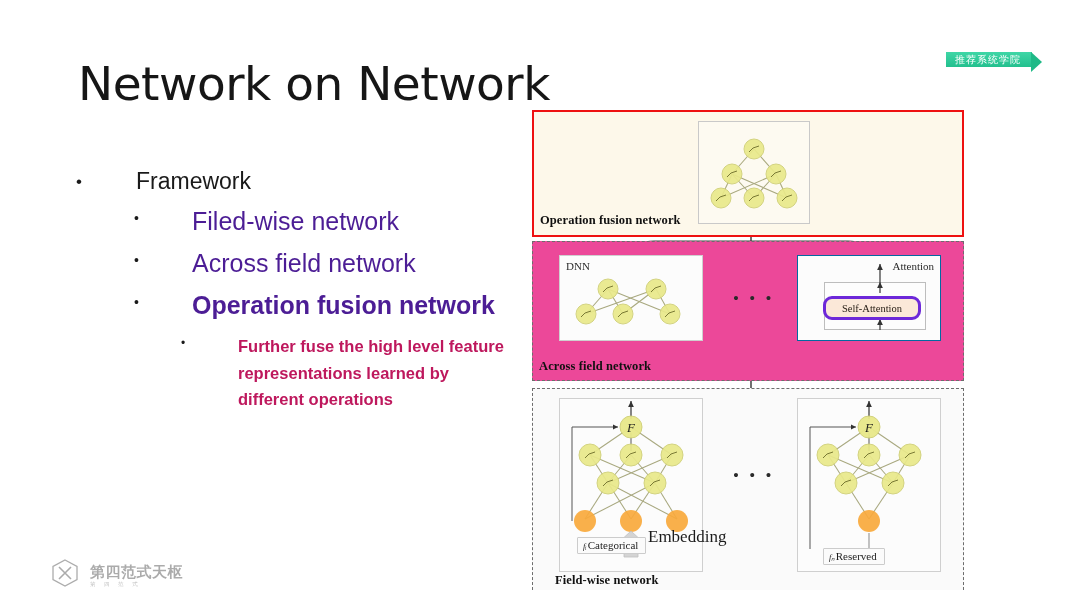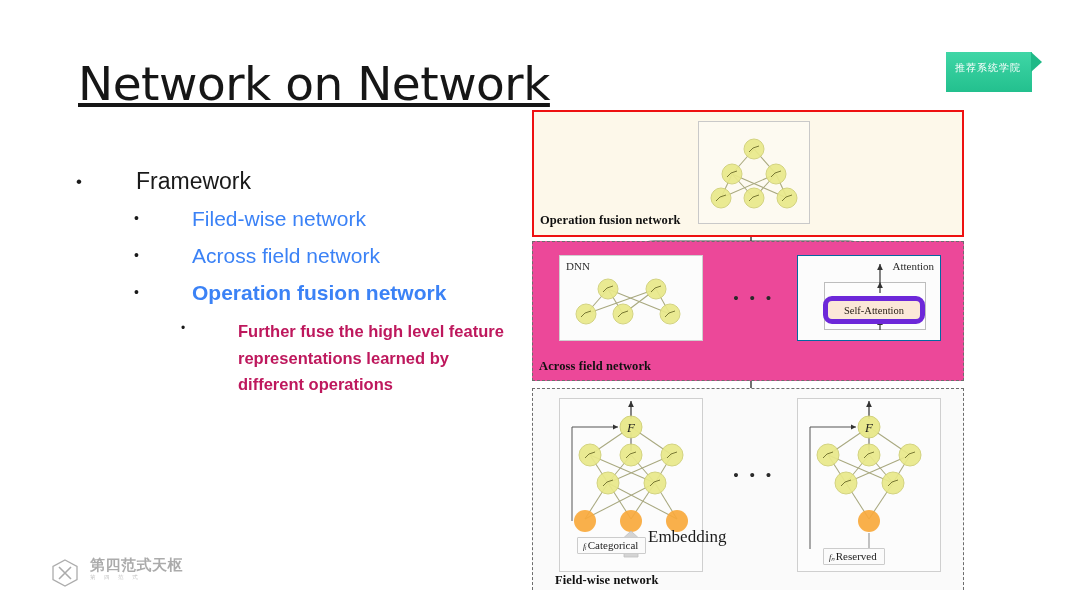--- a/index.html
+++ b/index.html
@@ -20,21 +20,20 @@
   .slide-title {
     position: absolute;
     left: 78px;
     top: 56px;
     font-size: 47px;
     font-weight: 400;
     letter-spacing: -0.5px;
     color: #161616;
     font-family: "DejaVu Sans", sans-serif;
     white-space: nowrap;
-    text-decoration: underline;
   }
 
   
   .bullets {
     position: absolute;
     left: 76px;
     top: 168px;
     width: 440px;
   }
   .bullet-row {
@@ -49,21 +48,21 @@
     flex: 1 1 auto;
     margin-left: 40px;
   }
 
   .lvl1 { margin-bottom: 12px; }
   .lvl1 .bullet-dot { font-size: 17px; width: 20px; padding-top: 5px; }
   .lvl1 .bullet-text { font-size: 23px; font-weight: 400; color: #1a1a1a; }
 
   .lvl2 { margin-left: 58px; margin-bottom: 13px; }
   .lvl2 .bullet-dot { font-size: 14px; width: 18px; padding-top: 4px; }
-  .lvl2 .bullet-text { font-size: 21px; font-weight: 400; color: #3b82f6; }
+  .lvl2 .bullet-text { font-size: 25px; font-weight: 400; color: #4c1d95; }
   .lvl2.bold .bullet-text { font-weight: 700; }
 
   .lvl3 { margin-left: 105px; margin-top: 10px; }
   .lvl3 .bullet-dot { font-size: 12px; width: 17px; padding-top: 4px; }
   .lvl3 .bullet-text {
     font-size: 16.5px;
     font-weight: 700;
     line-height: 1.62;
     color: #be185d;
     max-width: 320px;
@@ -152,21 +151,21 @@
     position: absolute;
     left: 26px; top: 26px;
     width: 100px; height: 46px;
     border: 1px solid #bdbdbd;
     background: #fdfdfd;
   }
   .self-attn-pill {
     position: absolute;
     left: 36px; top: 41px;
     width: 92px; height: 18px;
-    border: 5px solid #6d28d9;
+    border: 3px solid #6d28d9;
     border-radius: 9px;
     background: #fbe8d8;
     display: flex;
     align-items: center;
     justify-content: center;
     font-family: "Liberation Serif", serif;
     font-size: 10.5px;
     color: #231a12;
     white-space: nowrap;
   }
@@ -236,24 +235,24 @@
     white-space: nowrap;
   }
 
   svg.net { position: absolute; left: 0; top: 0; overflow: visible; }
 
   
   .ribbon {
     position: absolute;
     right: 48px;
     top: 52px;
-    height: 32px;
+    height: 15px;
     display: flex;
     align-items: center;
-    padding: 0 11px 8px 9px;
+    padding: 0 11px 0 9px;
     background: linear-gradient(180deg,#3fd6a6 0%, #23c08e 100%);
     color: #ffffff;
     font-size: 10px;
     letter-spacing: 1px;
     font-family: "DejaVu Sans", sans-serif;
     white-space: nowrap;
     justify-content: flex-end;
   }
   .ribbon-tail {
     position: absolute;
@@ -264,21 +263,21 @@
     border-bottom: 10.5px solid transparent;
     border-left: 11px solid #1fb987;
   }
 
   
   .footer {
     position: absolute;
     left: 50px;
     bottom: 17px;
     display: flex;
-    align-items: flex-start;
+    align-items: flex-end;
     gap: 10px;
     opacity: 0.42;
     margin-top: 23px;
   }
   .hex-logo { flex: 0 0 auto; }
   .footer-cn {
     font-size: 15px;
     font-weight: 700;
     color: #3a3a3a;
     letter-spacing: 0.5px;

